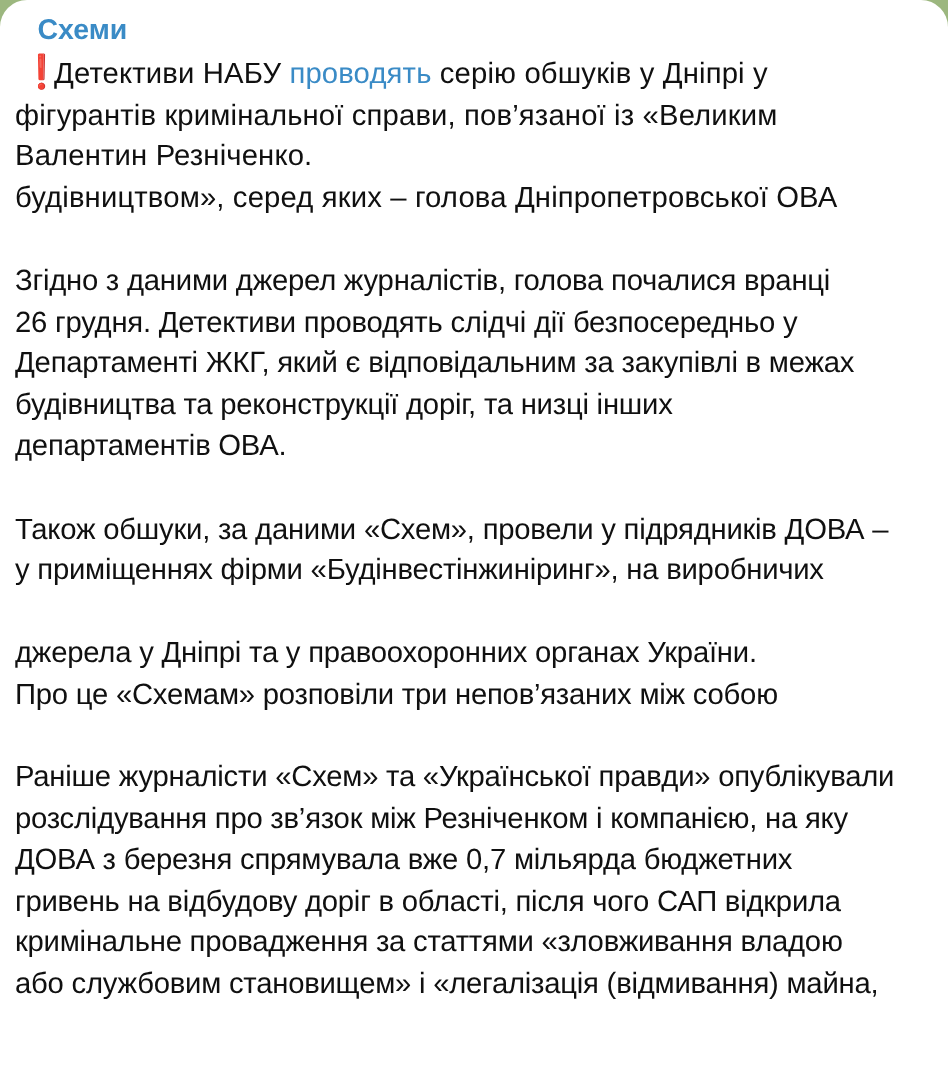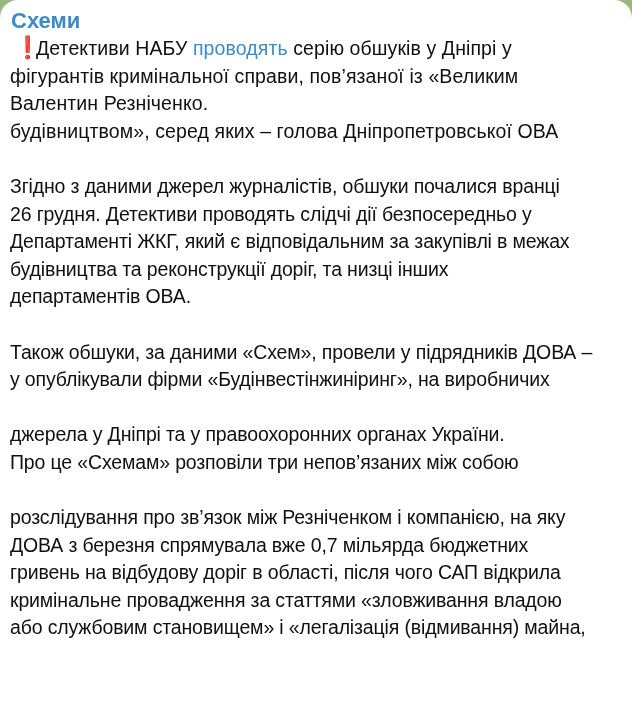--- a/index.html
+++ b/index.html
@@ -18,26 +18,26 @@
       height: 760px;
       background: #ffffff;
       border-top-left-radius: 18px;
       border-top-right-radius: 18px;
       box-sizing: border-box;
       padding: 8px 10px 0 10px;
       font-family: "Liberation Sans", "DejaVu Sans", sans-serif;
       color: #101010;
     }
     .sender {
-      font-size: 22px;
+      font-size: 19px;
       font-weight: 700;
       color: #3a8bc6;
       line-height: 26px;
       height: 26px;
-      margin-left: 1px;
+      margin-left: 15px;
       cursor: pointer;
     }
     .msg {
       font-size: 19.5px;
       line-height: 27.6px;
       letter-spacing: -0.15px;
     }
     .para { margin: 0; }
     .para + .para { margin-top: 27.6px; }
     .line { display: block; white-space: nowrap; }
@@ -66,38 +66,39 @@
 
   <div class="msg">
     <p class="para p1">
       <span class="line"><span class="excl">❗</span><span>Детективи НАБУ </span><a class="link">проводять</a><span> серію обшуків у Дніпрі у</span></span>
       <span class="line">фігурантів кримінальної справи, пов’язаної із «Великим</span>
       <span class="line">Валентин Резніченко.</span>
       <span class="line">будівництвом», серед яких – голова Дніпропетровської ОВА</span>
     </p>
 
     <p class="para">
-      <span class="line">Згідно з даними джерел журналістів, обшуки почалися вранці</span>
+      <span class="line">Згідно з даними джерел журналістів, голова почалися вранці</span>
       <span class="line">26 грудня. Детективи проводять слідчі дії безпосередньо у</span>
       <span class="line">Департаменті ЖКГ, який є відповідальним за закупівлі в межах</span>
       <span class="line">будівництва та реконструкції доріг, та низці інших</span>
       <span class="line">департаментів ОВА.</span>
     </p>
 
     <p class="para">
       <span class="line">Також обшуки, за даними «Схем», провели у підрядників ДОВА –</span>
-      <span class="line">у опублікували фірми «Будінвестінжиніринг», на виробничих</span>
+      <span class="line">у приміщеннях фірми «Будінвестінжиніринг», на виробничих</span>
     </p>
 
     <p class="para">
       <span class="line">джерела у Дніпрі та у правоохоронних органах України.</span>
       <span class="line">Про це «Схемам» розповіли три непов’язаних між собою</span>
     </p>
 
     <p class="para">
+      <span class="line">Раніше журналісти «Схем» та «Української правди» опублікували</span>
       <span class="line">розслідування про зв’язок між Резніченком і компанією, на яку</span>
       <span class="line">ДОВА з березня спрямувала вже 0,7 мільярда бюджетних</span>
       <span class="line">гривень на відбудову доріг в області, після чого САП відкрила</span>
       <span class="line">кримінальне провадження за статтями «зловживання владою</span>
       <span class="line">або службовим становищем» і «легалізація (відмивання) майна,</span>
 
     </p>
   </div>
 </div>
 

